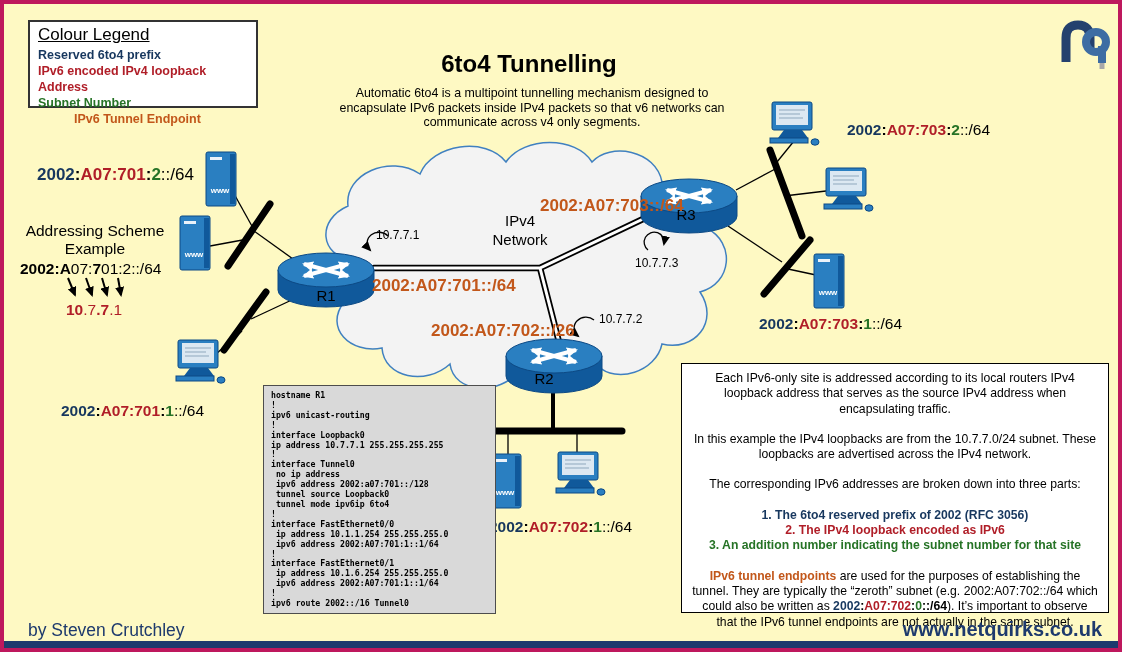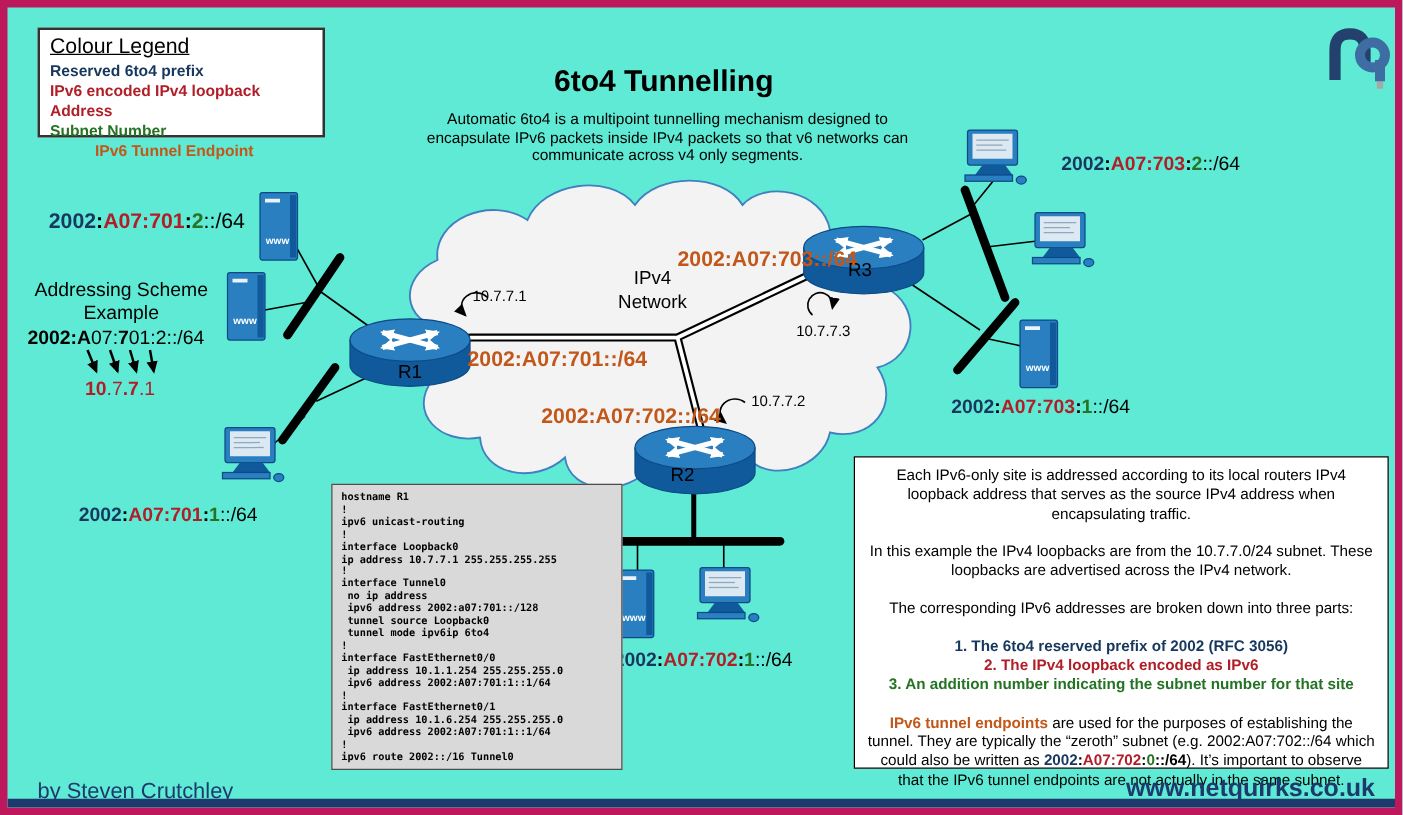--- a/index.html
+++ b/index.html
@@ -1,18 +1,18 @@
 <!DOCTYPE html>
 <html><head>
 <meta charset="utf-8">
 <style>
   html,body{margin:0;padding:0;background:#fff;}
   .canvas{
-    position:relative;width:1122px;height:652px;background:#5eead4;overflow:hidden;
-    border:6px solid #be185d;box-sizing:border-box;
+    position:relative;width:1122px;height:652px;background:#fef9c3;overflow:hidden;
+    border:4px solid #be185d;box-sizing:border-box;
     font-family:"Liberation Sans",sans-serif;color:#000;
   }
   .bottom-bar{position:absolute;left:0;right:0;bottom:0;height:7px;background:#1e3a6d;}
   .abs{position:absolute;}
   svg.overlay{position:absolute;left:0;top:0;pointer-events:none;}
   
   .legend{left:24px;top:16px;width:230px;height:88px;border:2px solid #333;background:#fff;padding:3px 8px;box-sizing:border-box;}
   .legend-title{font-size:17px;text-decoration:underline;margin-bottom:2px;}
   .legend-item{font-size:12.5px;font-weight:bold;line-height:16px;}
   
@@ -180,21 +180,21 @@
   </div>
   <div class="abs rname" style="left:300px;top:283px;">R1</div>
   <div class="abs rname" style="left:518px;top:366px;">R2</div>
   <div class="abs rname" style="left:660px;top:202px;">R3</div>
 
   <div class="abs lo" style="left:372px;top:224px;">10.7.7.1</div>
   <div class="abs lo" style="left:595px;top:308px;">10.7.7.2</div>
   <div class="abs lo" style="left:631px;top:252px;">10.7.7.3</div>
 
   <div class="abs tun" style="left: 368px; top: 272px; color: rgb(194, 87, 26);">2002:A07:701::/64</div>
-  <div class="abs tun" style="left: 427px; top: 317px; color: rgb(194, 87, 26);">2002:A07:702::/64</div>
+  <div class="abs tun" style="left: 427px; top: 317px; color: rgb(194, 87, 26);">2002:A07:702::/26</div>
   <div class="abs tun" style="left: 536px; top: 192px; color: rgb(194, 87, 26);">2002:A07:703::/64</div>
 
   <div class="abs addr" style="left:57px;top:398px;"><span style="color: rgb(23, 55, 94); font-weight: 700;">2002</span><span style="color: rgb(0, 0, 0); font-weight: 700;">:</span><span style="color: rgb(176, 30, 40); font-weight: 700;">A07:701</span><span style="color: rgb(0, 0, 0); font-weight: 700;">:</span><span style="color: rgb(38, 115, 38); font-weight: 700;">1</span><span style="color: rgb(0, 0, 0); font-weight: 400;">::/64</span></div>
   <div class="abs addr" style="left:485px;top:514px;"><span style="color: rgb(23, 55, 94); font-weight: 700;">2002</span><span style="color: rgb(0, 0, 0); font-weight: 700;">:</span><span style="color: rgb(176, 30, 40); font-weight: 700;">A07:702</span><span style="color: rgb(0, 0, 0); font-weight: 700;">:</span><span style="color: rgb(38, 115, 38); font-weight: 700;">1</span><span style="color: rgb(0, 0, 0); font-weight: 400;">::/64</span></div>
   <div class="abs addr" style="left:843px;top:117px;"><span style="color: rgb(23, 55, 94); font-weight: 700;">2002</span><span style="color: rgb(0, 0, 0); font-weight: 700;">:</span><span style="color: rgb(176, 30, 40); font-weight: 700;">A07:703</span><span style="color: rgb(0, 0, 0); font-weight: 700;">:</span><span style="color: rgb(38, 115, 38); font-weight: 700;">2</span><span style="color: rgb(0, 0, 0); font-weight: 400;">::/64</span></div>
   <div class="abs addr" style="left:755px;top:311px;"><span style="color: rgb(23, 55, 94); font-weight: 700;">2002</span><span style="color: rgb(0, 0, 0); font-weight: 700;">:</span><span style="color: rgb(176, 30, 40); font-weight: 700;">A07:703</span><span style="color: rgb(0, 0, 0); font-weight: 700;">:</span><span style="color: rgb(38, 115, 38); font-weight: 700;">1</span><span style="color: rgb(0, 0, 0); font-weight: 400;">::/64</span></div>
 
   <div class="abs cfg">
       <div class="cfg-line">hostname R1</div>
       <div class="cfg-line">!</div>

